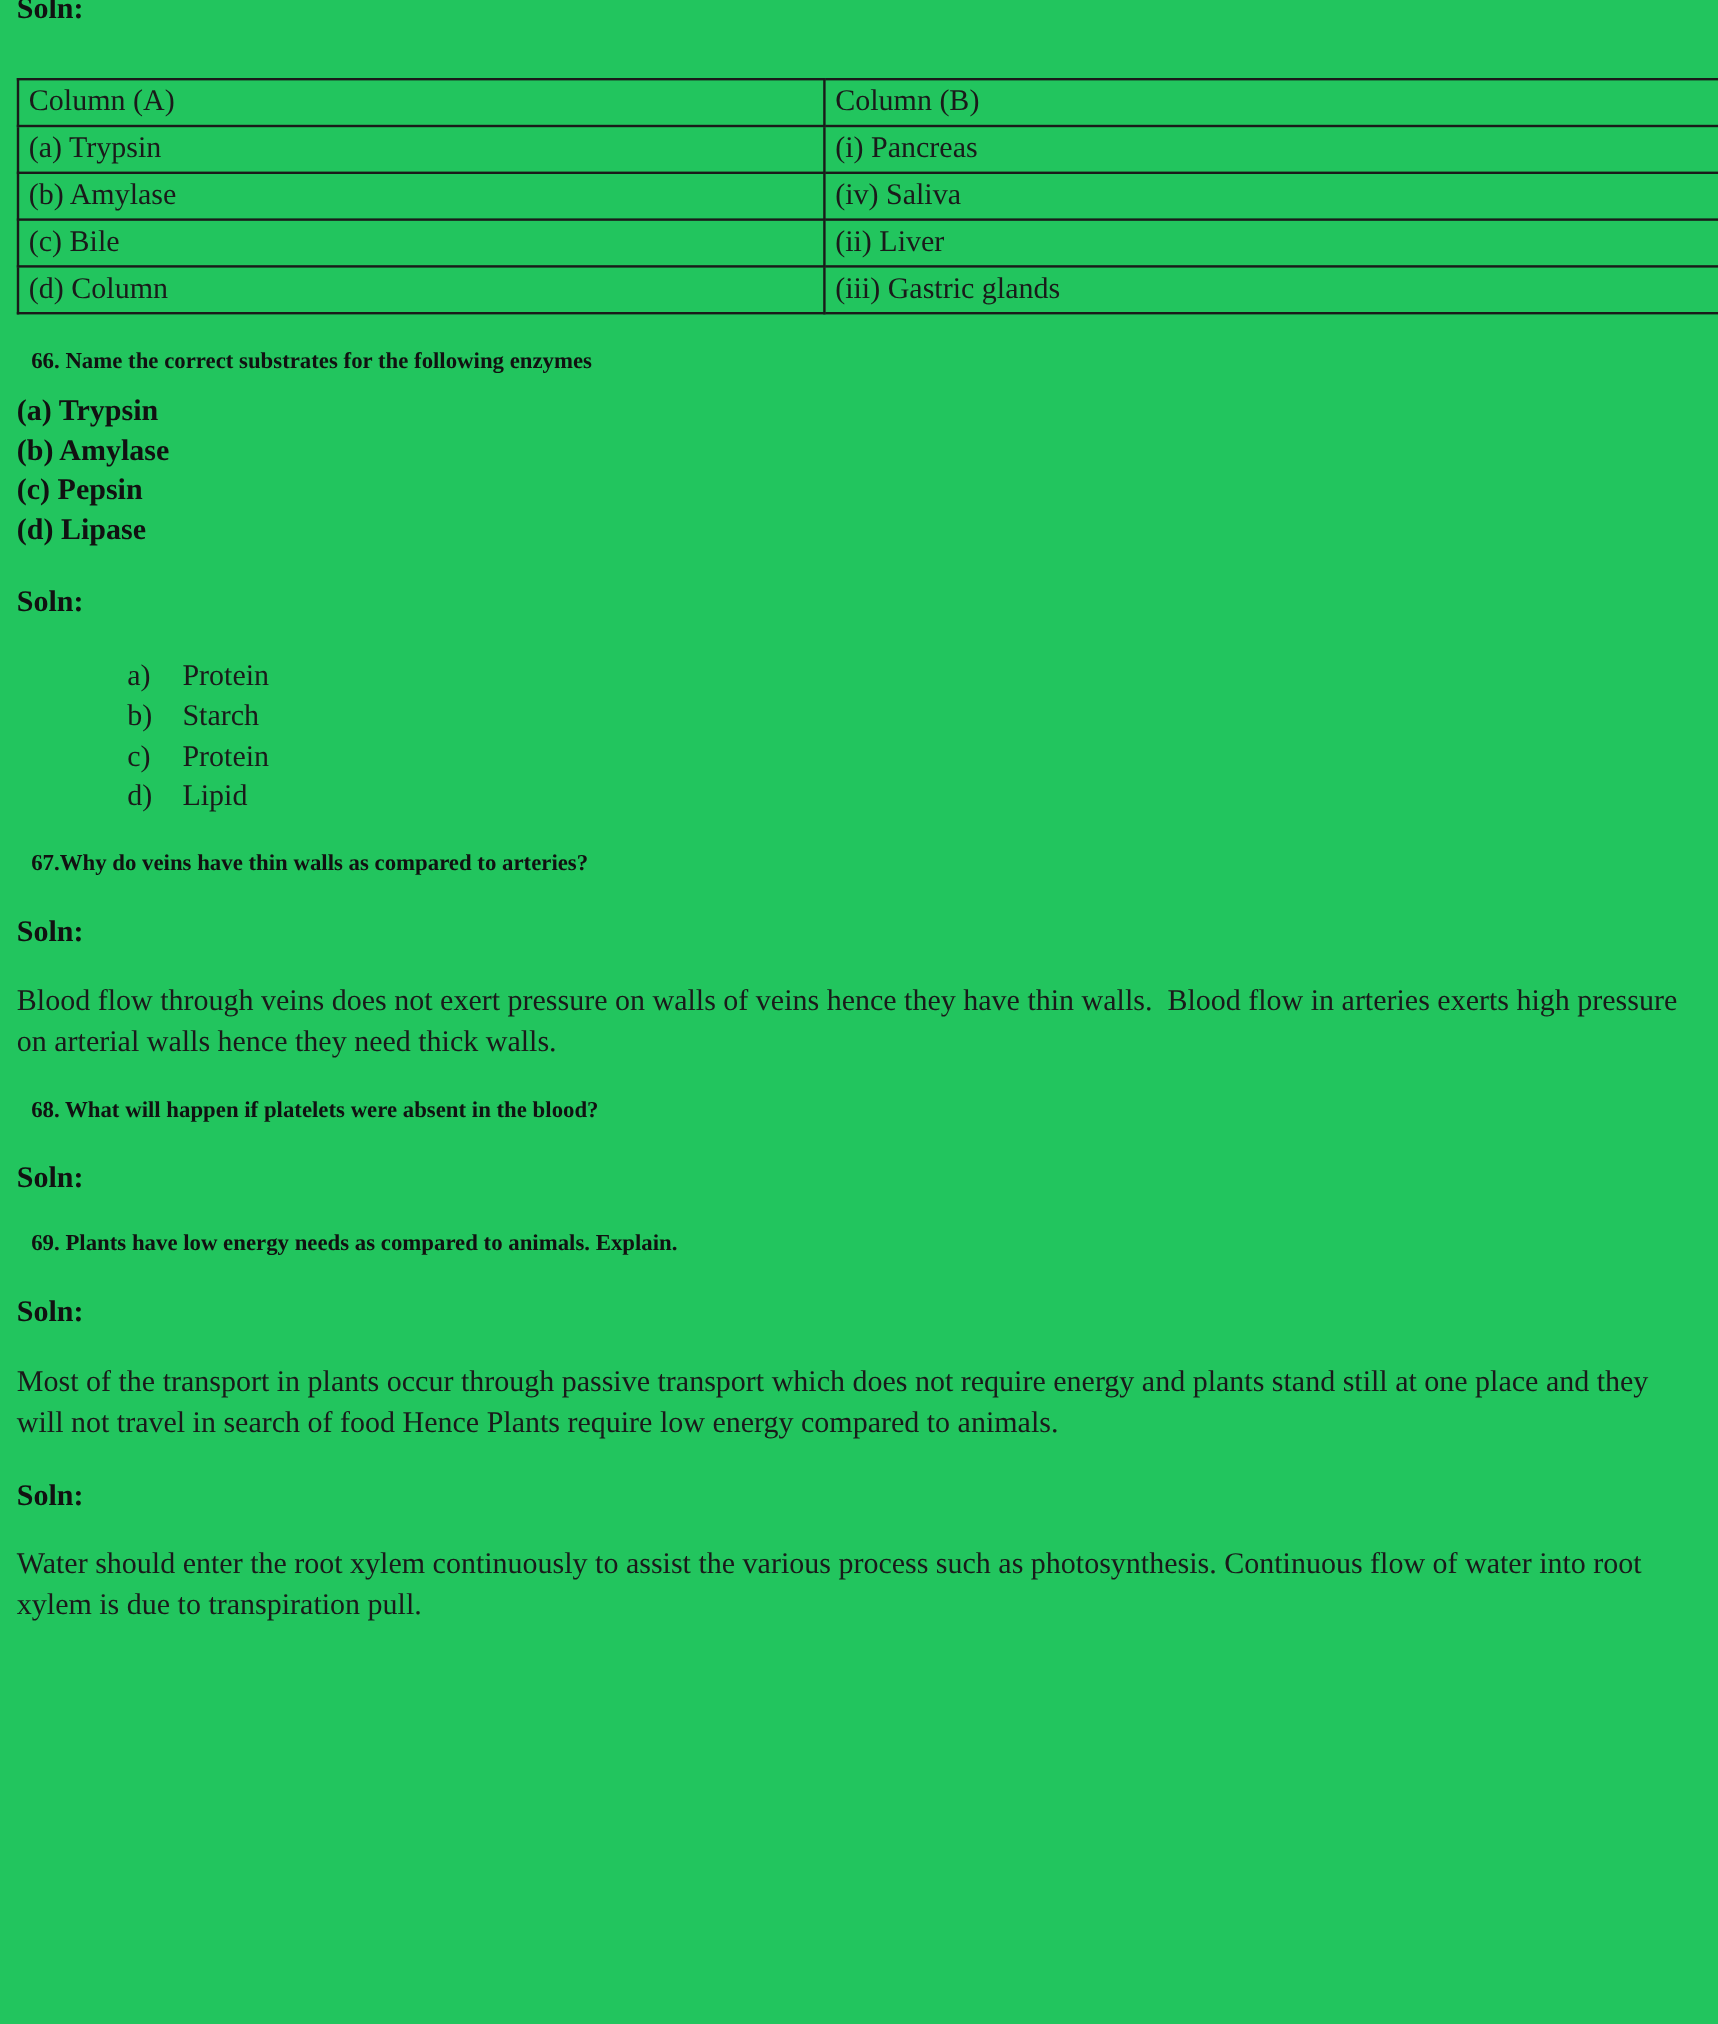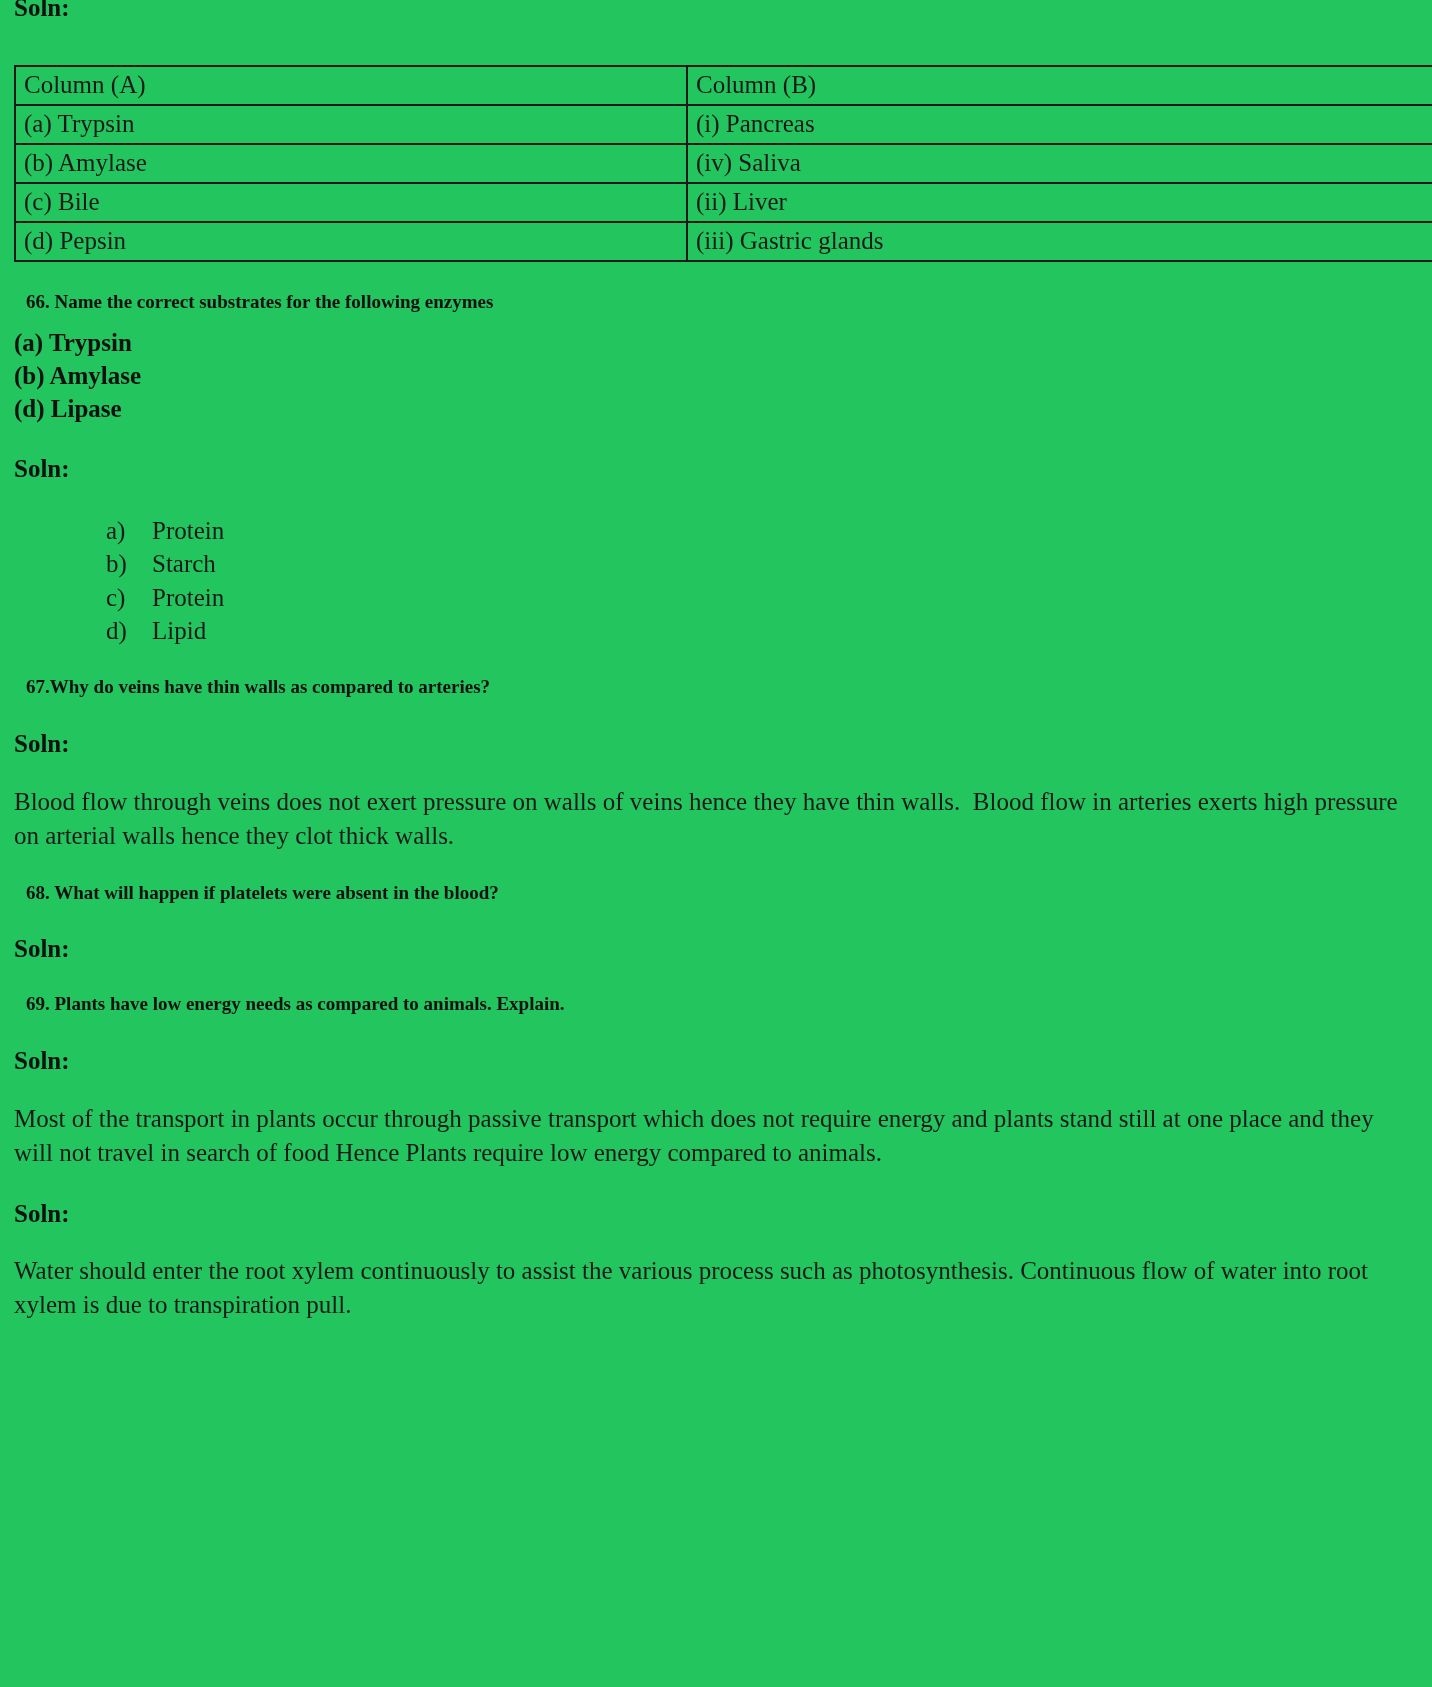--- a/index.html
+++ b/index.html
@@ -122,30 +122,31 @@
       </tr>
       <tr>
         <td class="col-a">(b) Amylase</td>
         <td class="col-b">(iv) Saliva</td>
       </tr>
       <tr>
         <td class="col-a">(c) Bile</td>
         <td class="col-b">(ii) Liver</td>
       </tr>
       <tr>
-        <td class="col-a">(d) Pepsin</td>
+        <td class="col-a">(d) Column</td>
         <td class="col-b">(iii) Gastric glands</td>
       </tr>
     </tbody>
   </table>
 
   <div class="q-block">
     <div class="question">66. Name the correct substrates for the following enzymes</div>
     <div class="q-sub">(a) Trypsin</div>
     <div class="q-sub">(b) Amylase</div>
+    <div class="q-sub">(c) Pepsin</div>
     <div class="q-sub">(d) Lipase</div>
   </div>
 
   <div class="soln-label soln-gap">Soln:</div>
 
   <ol class="answer-list">
     <li>
       <span class="marker">a)</span>
       <span>Protein</span>
     </li>
@@ -160,21 +161,21 @@
     <li>
       <span class="marker">d)</span>
       <span>Lipid</span>
     </li>
   </ol>
 
   <div class="q-block">
     <div class="question">67.Why do veins have thin walls as compared to arteries?</div>
   </div>
   <div class="soln-label soln-gap">Soln:</div>
-  <p class="answer-para">Blood flow through veins does not exert pressure on walls of veins hence they have thin walls.  Blood flow in arteries exerts high pressure on arterial walls hence they clot thick walls.</p>
+  <p class="answer-para">Blood flow through veins does not exert pressure on walls of veins hence they have thin walls.  Blood flow in arteries exerts high pressure on arterial walls hence they need thick walls.</p>
 
   <div class="q-block">
     <div class="question">68. What will happen if platelets were absent in the blood?</div>
   </div>
   <div class="soln-label soln-gap">Soln:</div>
 
   <div class="q-block">
     <div class="question">69. Plants have low energy needs as compared to animals. Explain.</div>
   </div>
   <div class="soln-label soln-gap">Soln:</div>

